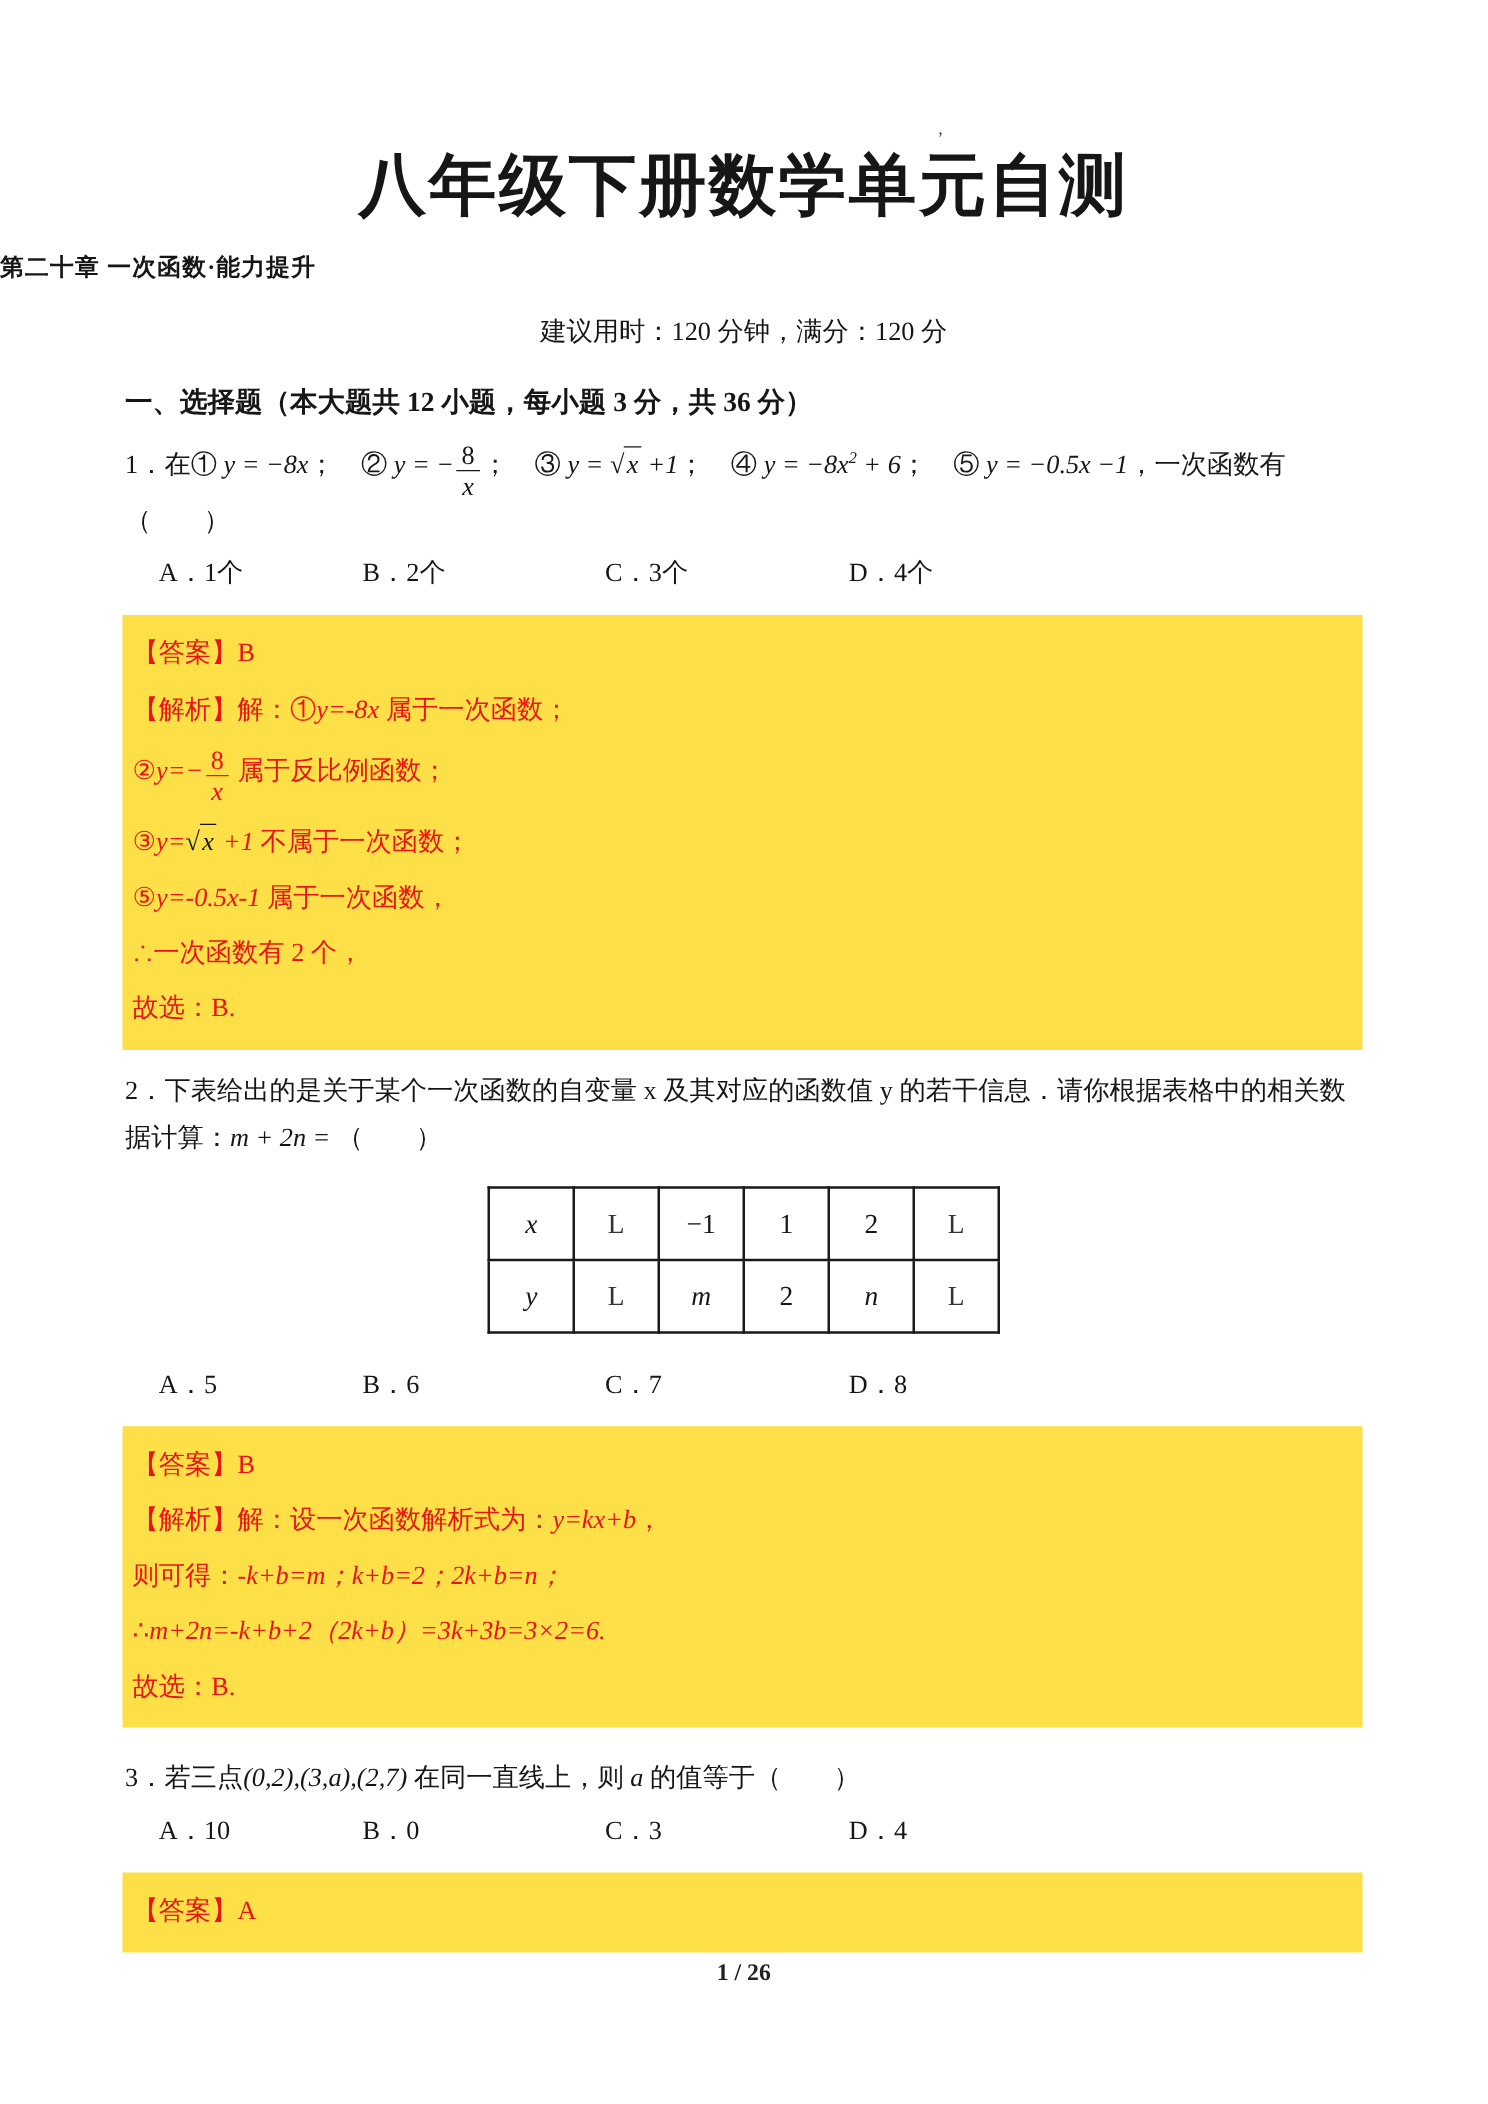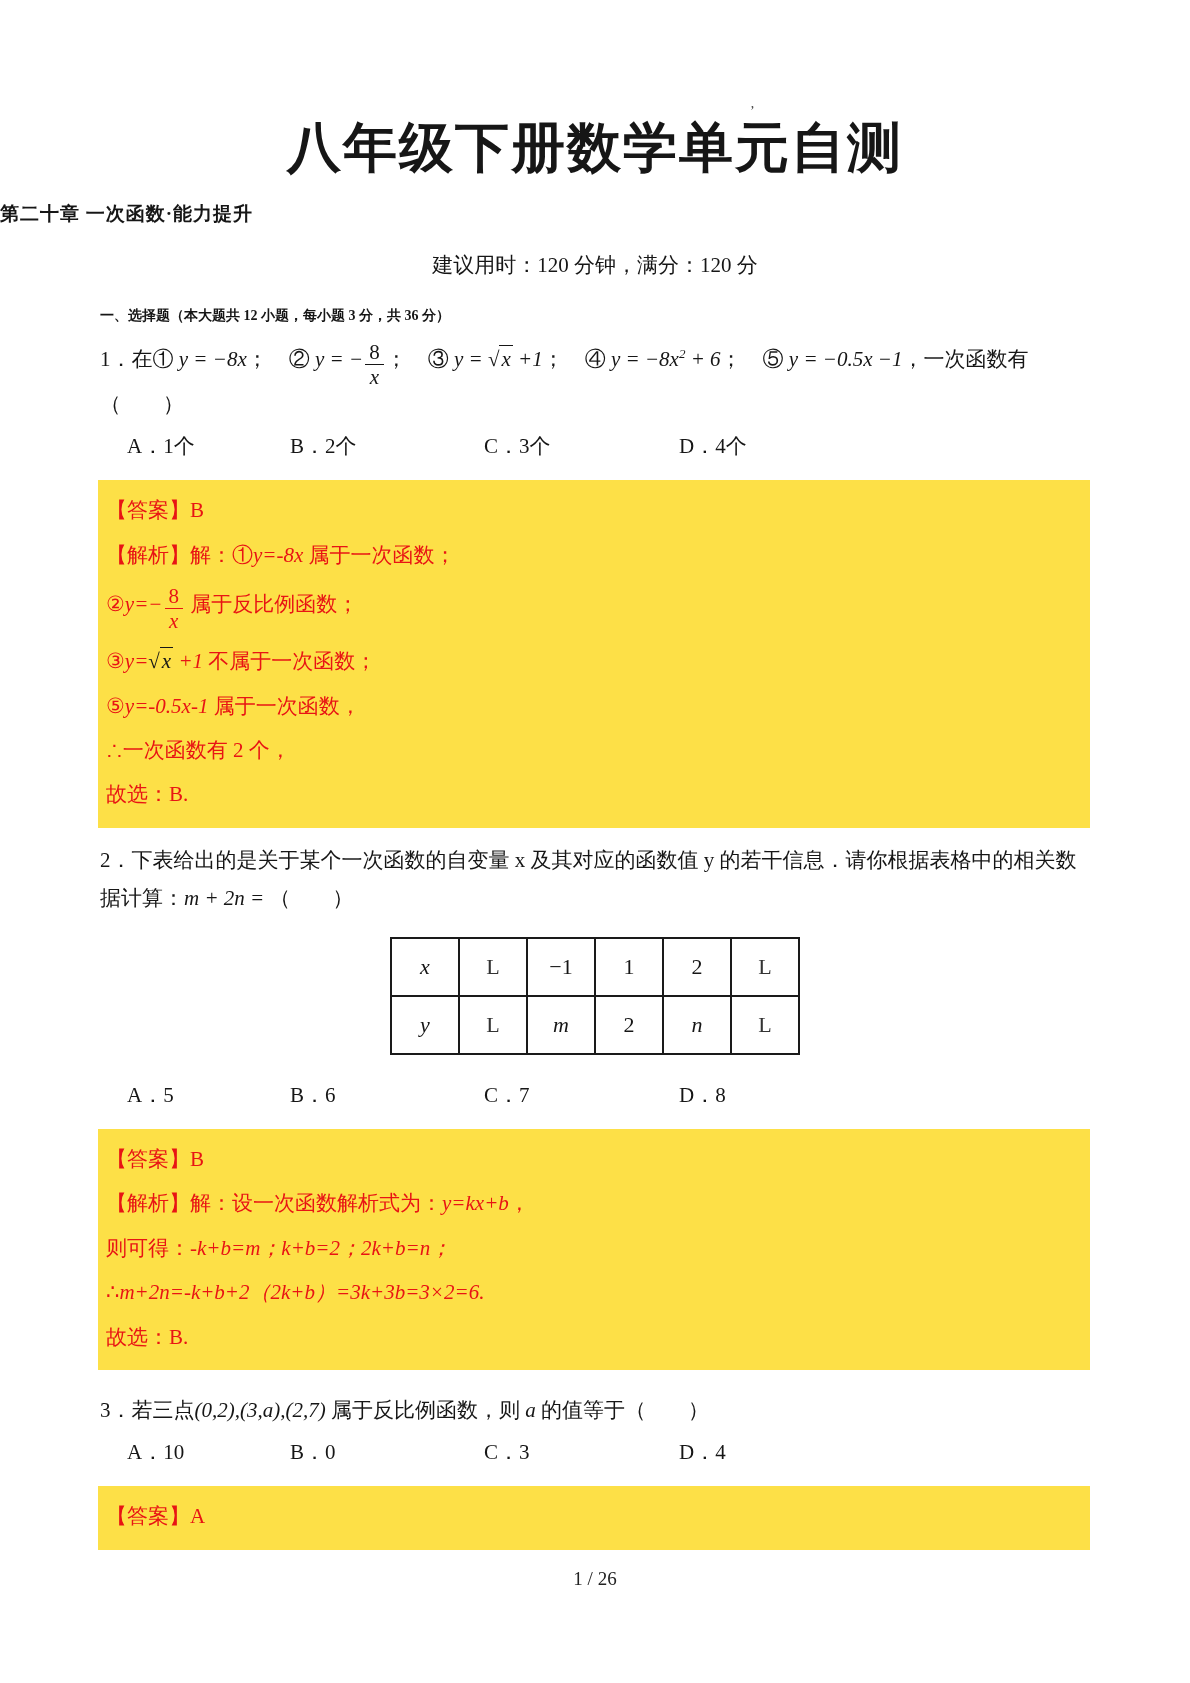--- a/index.html
+++ b/index.html
@@ -9,21 +9,21 @@
     background:#fff;
     overflow:hidden;
     font-family:"Liberation Serif","DejaVu Serif",serif;
     color:#161616;
   }
   .content{margin:0 100px;width:990px;}
   .stray{position:absolute;left:750px;top:104px;font-size:14px;color:#444;}
   .title{margin-top:116px;text-align:center;font-size:54px;font-weight:700;letter-spacing:2px;line-height:1.2;}
   .subtitle{margin-top:20px;text-align:left;font-size:19px;font-weight:700;letter-spacing:1px;}
   .meta{margin-top:24px;text-align:center;font-size:21px;}
-  .section-heading{margin-top:28px;font-size:14px;font-weight:700;}
+  .section-heading{margin-top:28px;font-size:22px;font-weight:700;}
   .q-line{margin-top:16px;font-size:21px;line-height:1.55;}
   .q-line2{margin-top:6px;font-size:21px;line-height:1.55;}
   .math{font-family:"Liberation Serif","DejaVu Serif",serif;font-style:italic;}
   .upright{font-style:normal;}
   .frac{display:inline-block;vertical-align:-0.85em;text-align:center;line-height:1.05;margin:0 2px;}
   .frac .num{display:block;padding:0 4px 1px;border-bottom:1.7px solid currentColor;}
   .frac .den{display:block;padding-top:1px;}
   .sqrt{white-space:nowrap;}
   .sqrt .rad{font-style:normal;}
   .sqrt .arg{border-top:1.7px solid currentColor;padding:1px 2px 0;}
@@ -36,21 +36,21 @@
   .ans-block{background:#fde047;margin-top:20px;margin-left:-2px;padding:16px 12px 18px 8px;color:#e81414;font-size:21px;}
   .ans-line{margin-top:15px;line-height:1.4;}
   .ans-line:first-child{margin-top:0;}
   .ans-line .frac{vertical-align:-0.8em;}
   .black{color:#161616;}
   .q2-table{border-collapse:collapse;margin:22px auto 0;}
   .q2-table td{border:2px solid #1a1a1a;width:66px;height:56px;text-align:center;vertical-align:middle;font-size:22px;padding:0;}
   .cell-var{font-style:italic;}
   .cell-num{font-style:normal;}
   .cell-ell{font-size:13px;color:#333;font-style:normal;}
-  .footer{position:absolute;left:0;right:0;top:1568px;text-align:center;font-size:19px;color:#222;}
+  .footer{position:absolute;left:0;right:0;top:1568px;text-align:center;font-size:19px;color:#222;font-weight:bold;}
 </style>
 </head>
 <body>
 
 <div class="page">
   <span class="stray">ʼ</span>
 
   <div class="title">八年级下册数学单元自测</div>
   <div class="subtitle">第二十章 一次函数·能力提升</div>
   <div class="meta">建议用时：120 分钟，满分：120 分</div>
@@ -133,21 +133,21 @@
       <div class="ans-line">
         <span>则可得：</span><span class="math">-k+b=m；k+b=2；2k+b=n；</span>
       </div>
       <div class="ans-line">
         <span>∴</span><span class="math">m+2n=-k+b+2（2k+b）=3k+3b=3×2=6.</span>
       </div>
       <div class="ans-line">故选：B.</div>
     </div>
 
     <div class="q-line" style="margin-top:24px;">
-      <span>3．若三点</span><span class="math">(0,2),(3,a),(2,7)</span><span> 属于反比例函数，则 </span><span class="math">a</span><span> 的值等于（　　）</span>
+      <span>3．若三点</span><span class="math">(0,2),(3,a),(2,7)</span><span> 在同一直线上，则 </span><span class="math">a</span><span> 的值等于（　　）</span>
     </div>
 
     <div class="options">
       <span class="opt">A．10</span>
       <span class="opt">B．0</span>
       <span class="opt">C．3</span>
       <span class="opt">D．4</span>
     </div>
 
     <div class="ans-block">

